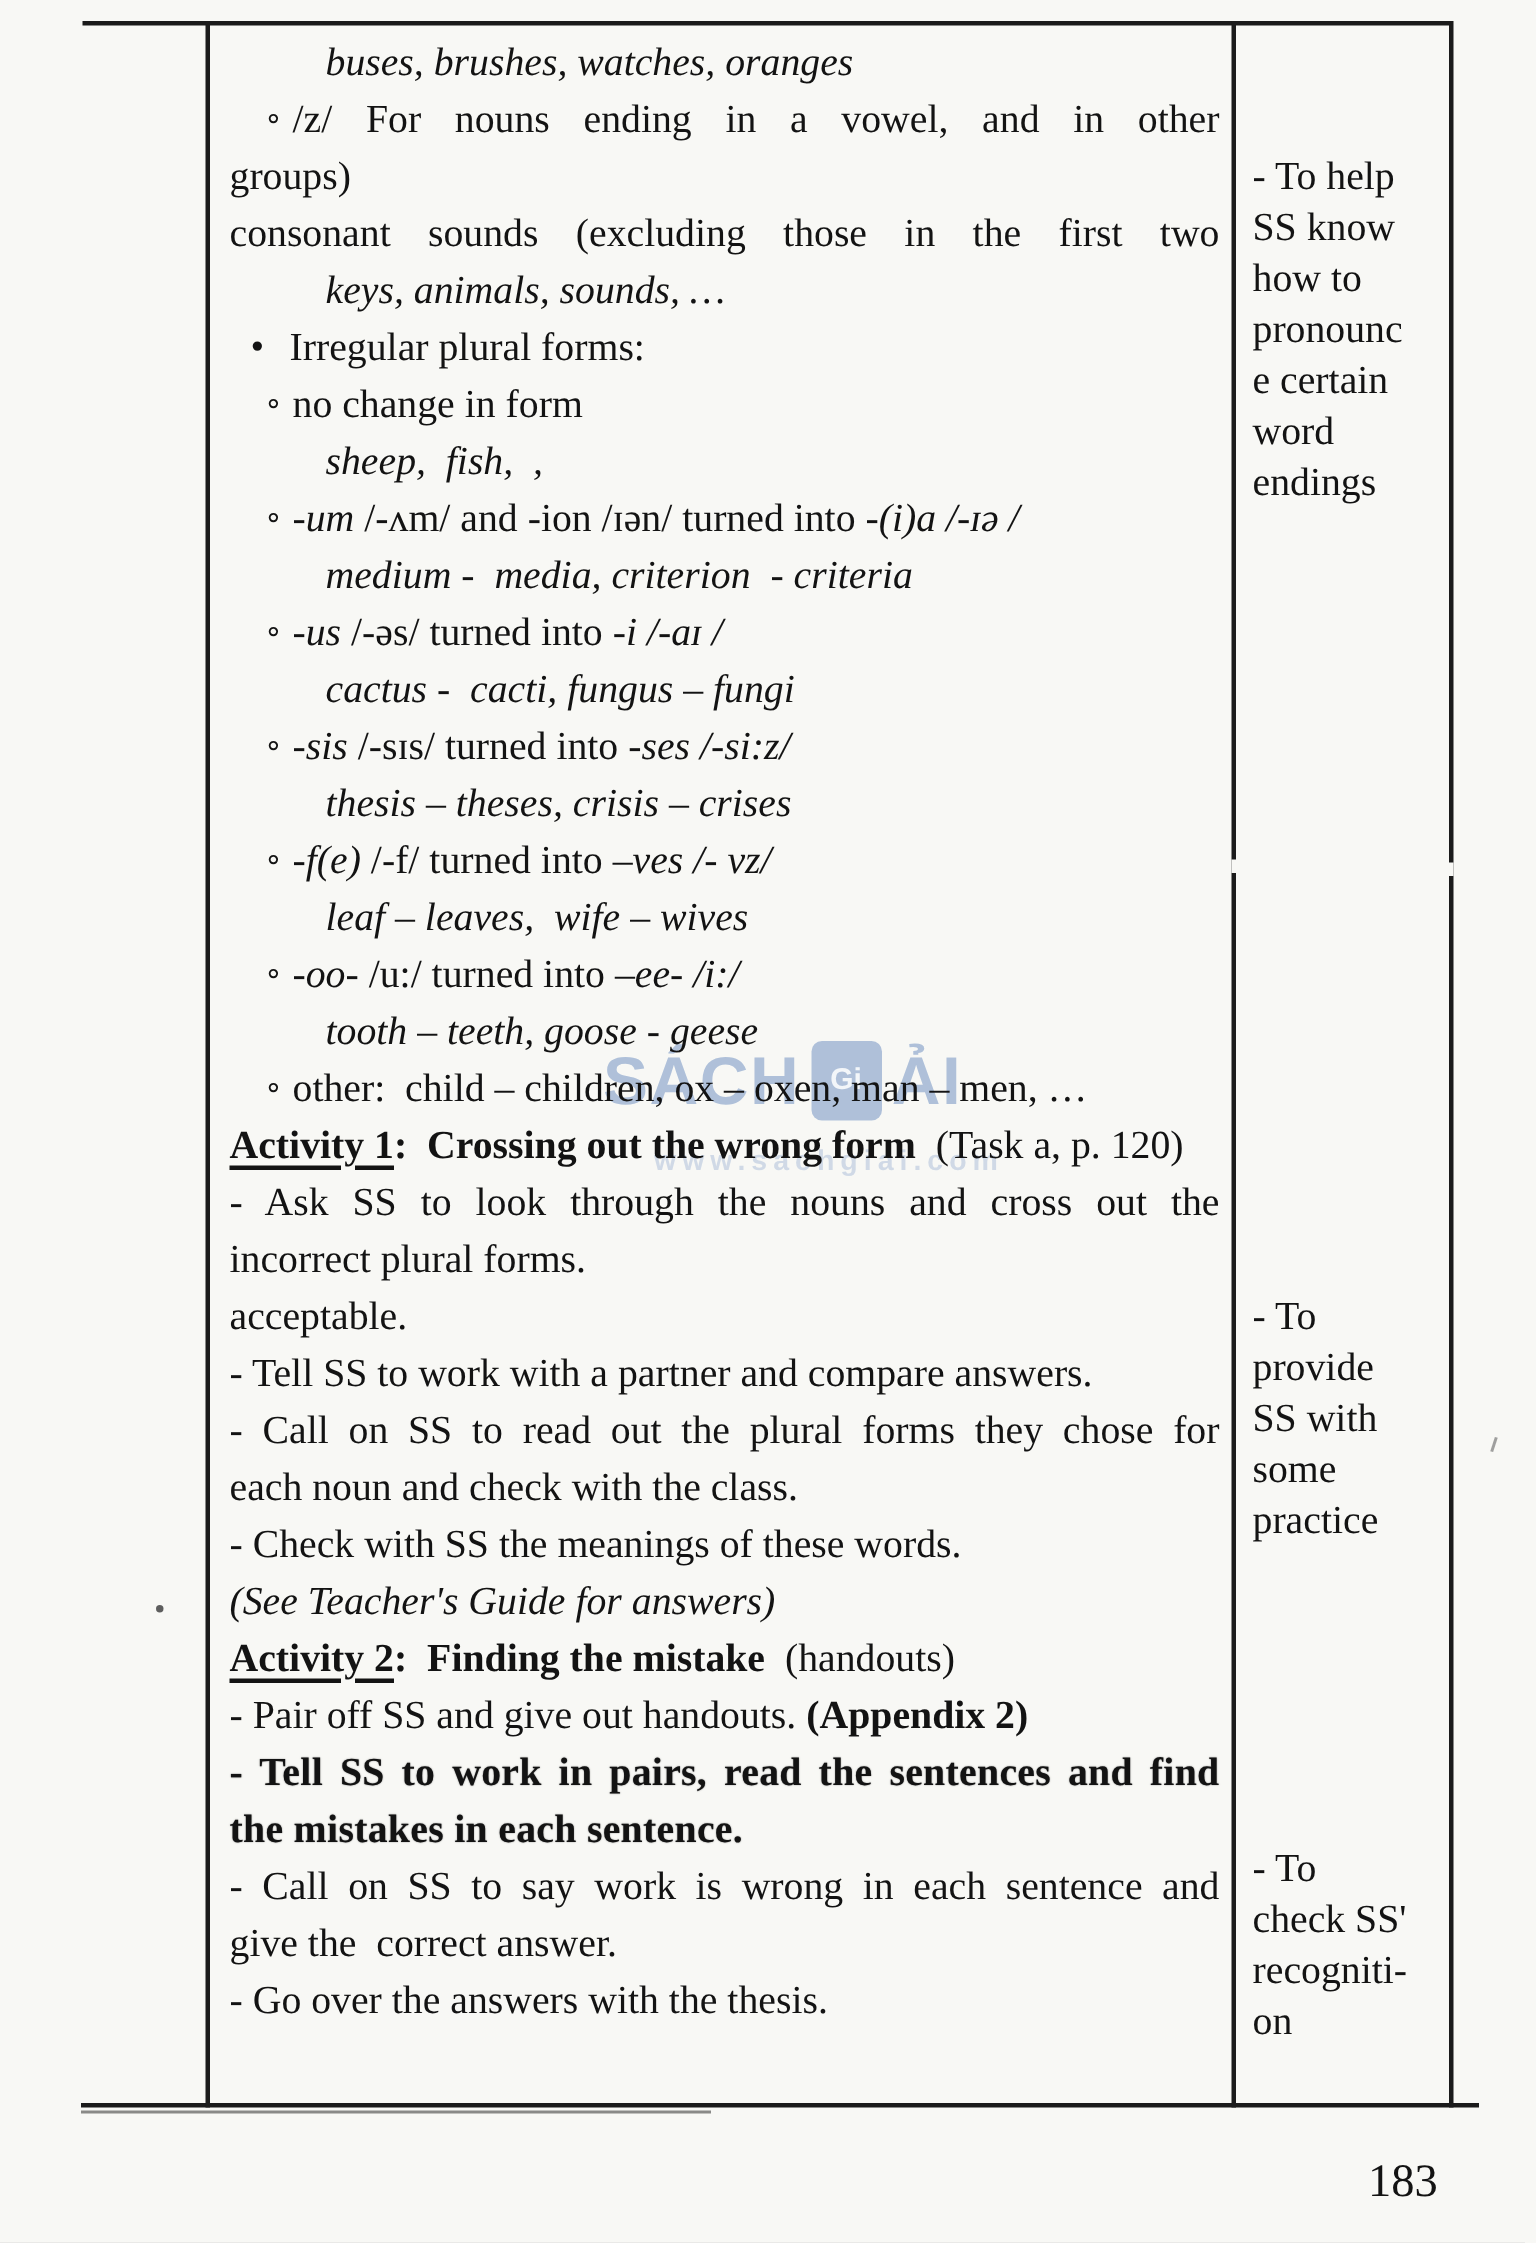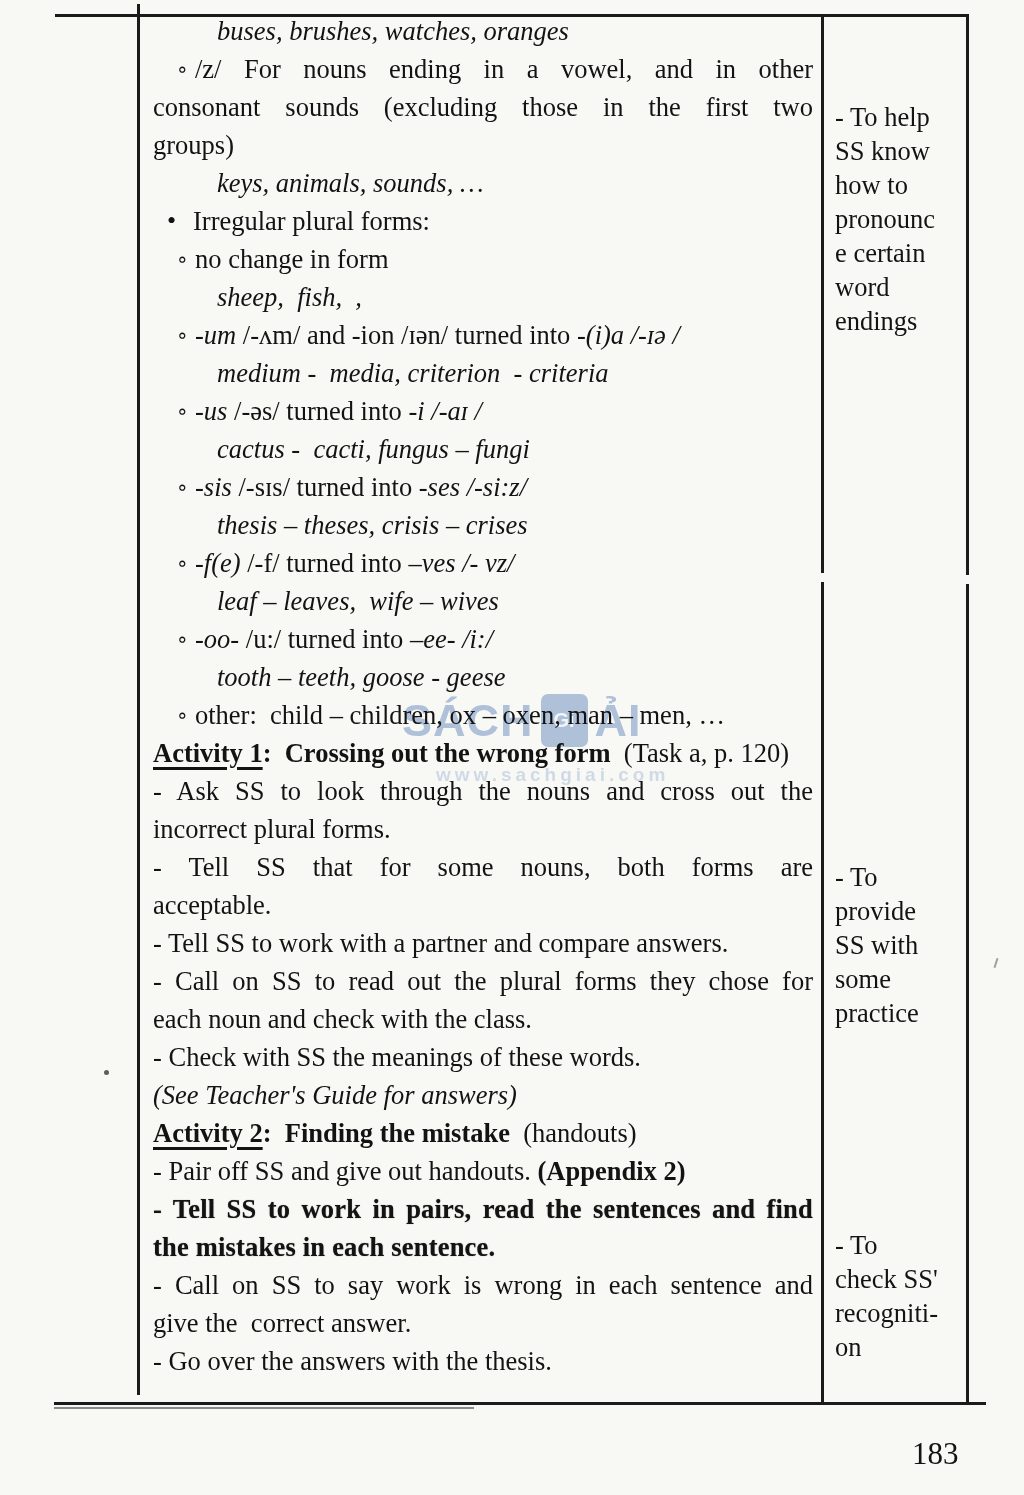--- a/index.html
+++ b/index.html
@@ -7,21 +7,21 @@
     position:relative;width:1024px;height:1495px;margin:0 auto;
     background:#f8f8f5;overflow:hidden;
     font-family:"Liberation Serif", serif;color:#131313;
   }
   
   .hline{position:absolute;background:#1b1b1b;}
   .top-border{left:55px;top:14px;width:911px;height:3px;}
   .bottom-border{left:54px;top:1402px;width:932px;height:3px;}
   .bottom-border-echo{left:54px;top:1407px;width:420px;height:2px;opacity:.5;}
   .main-col{
-    position:absolute;left:137px;top:4px;width:684px;height:1391px;
+    position:absolute;left:137px;top:14px;width:684px;height:1391px;
     border-left:3px solid #1b1b1b;box-sizing:border-box;z-index:1;
   }
   .side-col{
     position:absolute;left:821px;top:14px;width:148px;height:1391px;
     border-left:3px solid #1b1b1b;border-right:3px solid #1b1b1b;
     box-sizing:border-box;z-index:1;
   }
   .border-gap{position:absolute;width:3px;height:9px;background:#f8f8f5;z-index:2;}
   .gap-l{left:821px;top:573px;}
   .gap-r{left:966px;top:575px;}
@@ -83,41 +83,40 @@
     <span class="wm-text">SÁCH</span>
     <span class="wm-logo">Gi</span>
     <span class="wm-text">ẢI</span>
   </div>
   <div class="wm-sub">www.sachgiai.com</div>
 
   <div class="main-col">
     <div class="content">
         <div class="ln ln-ex"><span class="seg-i">buses, brushes, watches, oranges</span></div>
         <div class="ln ln-bo just"><span class="bullet b-bo">∘</span><span class="seg-n">/z/ For nouns ending in a vowel, and in other</span></div>
+        <div class="ln ln-p"><span class="seg-n">groups)</span></div>
         <div class="ln ln-p just"><span class="seg-n">consonant sounds (excluding those in the first two</span></div>
-        <div class="ln ln-p"><span class="seg-n">groups)</span></div>
         <div class="ln ln-ex"><span class="seg-i">keys, animals, sounds, …</span></div>
         <div class="ln ln-bf"><span class="bullet b-bf">•</span><span class="seg-n">Irregular plural forms:</span></div>
         <div class="ln ln-bo"><span class="bullet b-bo">∘</span><span class="seg-n">no change in form</span></div>
         <div class="ln ln-ex"><span class="seg-i">sheep, &nbsp;fish, &nbsp;,</span></div>
         <div class="ln ln-bo"><span class="bullet b-bo">∘</span><span class="seg-i">-um</span><span class="seg-n"> /-ʌm/ and -ion /ɪən/ turned into </span><span class="seg-i">-(i)a /-ɪə /</span></div>
         <div class="ln ln-ex"><span class="seg-i">medium - &nbsp;media, criterion &nbsp;- criteria</span></div>
         <div class="ln ln-bo"><span class="bullet b-bo">∘</span><span class="seg-i">-us</span><span class="seg-n"> /-əs/ turned into </span><span class="seg-i">-i /-aɪ /</span></div>
         <div class="ln ln-ex"><span class="seg-i">cactus - &nbsp;cacti, fungus – fungi</span></div>
         <div class="ln ln-bo"><span class="bullet b-bo">∘</span><span class="seg-i">-sis</span><span class="seg-n"> /-sɪs/ turned into </span><span class="seg-i">-ses /-si:z/</span></div>
         <div class="ln ln-ex"><span class="seg-i">thesis – theses, crisis – crises</span></div>
         <div class="ln ln-bo"><span class="bullet b-bo">∘</span><span class="seg-i">-f(e)</span><span class="seg-n"> /-f/ turned into </span><span class="seg-i">–ves /- vz/</span></div>
         <div class="ln ln-ex"><span class="seg-i">leaf – leaves, &nbsp;wife – wives</span></div>
         <div class="ln ln-bo"><span class="bullet b-bo">∘</span><span class="seg-i">-oo-</span><span class="seg-n"> /u:/ turned into </span><span class="seg-i">–ee- /i:/</span></div>
         <div class="ln ln-ex"><span class="seg-i">tooth – teeth, goose - geese</span></div>
         <div class="ln ln-bo"><span class="bullet b-bo">∘</span><span class="seg-n">other: &nbsp;child – children, ox – oxen, man – men, …</span></div>
         <div class="ln ln-h"><span class="seg-bu">Activity 1</span><span class="seg-b">: &nbsp;Crossing out the wrong form</span><span class="seg-n"> &nbsp;(Task a, p. 120)</span></div>
         <div class="ln ln-p just"><span class="seg-n">- Ask SS to look through the nouns and cross out the</span></div>
         <div class="ln ln-p"><span class="seg-n">incorrect plural forms.</span></div>
-        <div class="ln ln-p just"><span class="seg-n">- Tell SS that for some nouns, both forms are</span></div>
         <div class="ln ln-p"><span class="seg-n">acceptable.</span></div>
         <div class="ln ln-p"><span class="seg-n">- Tell SS to work with a partner and compare answers.</span></div>
         <div class="ln ln-p just"><span class="seg-n">- Call on SS to read out the plural forms they chose for</span></div>
         <div class="ln ln-p"><span class="seg-n">each noun and check with the class.</span></div>
         <div class="ln ln-p"><span class="seg-n">- Check with SS the meanings of these words.</span></div>
         <div class="ln ln-p"><span class="seg-i">(See Teacher's Guide for answers)</span></div>
         <div class="ln ln-h"><span class="seg-bu">Activity 2</span><span class="seg-b">: &nbsp;Finding the mistake</span><span class="seg-n"> &nbsp;(handouts)</span></div>
         <div class="ln ln-p"><span class="seg-n">- Pair off SS and give out handouts. </span><span class="seg-b">(Appendix 2)</span></div>
         <div class="ln ln-p just"><span class="seg-sm">- Tell SS to work in pairs, read the sentences and find</span></div>
         <div class="ln ln-p"><span class="seg-sm">the mistakes in each sentence.</span></div>

